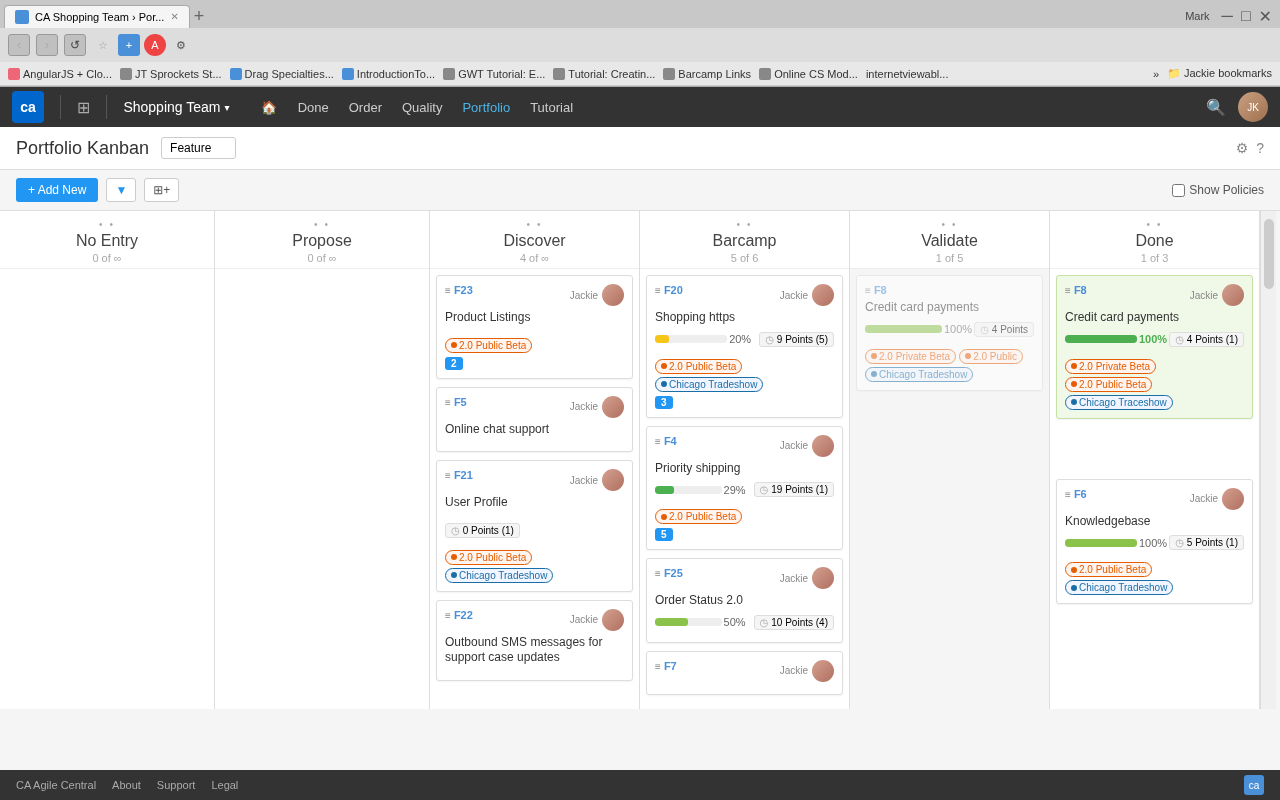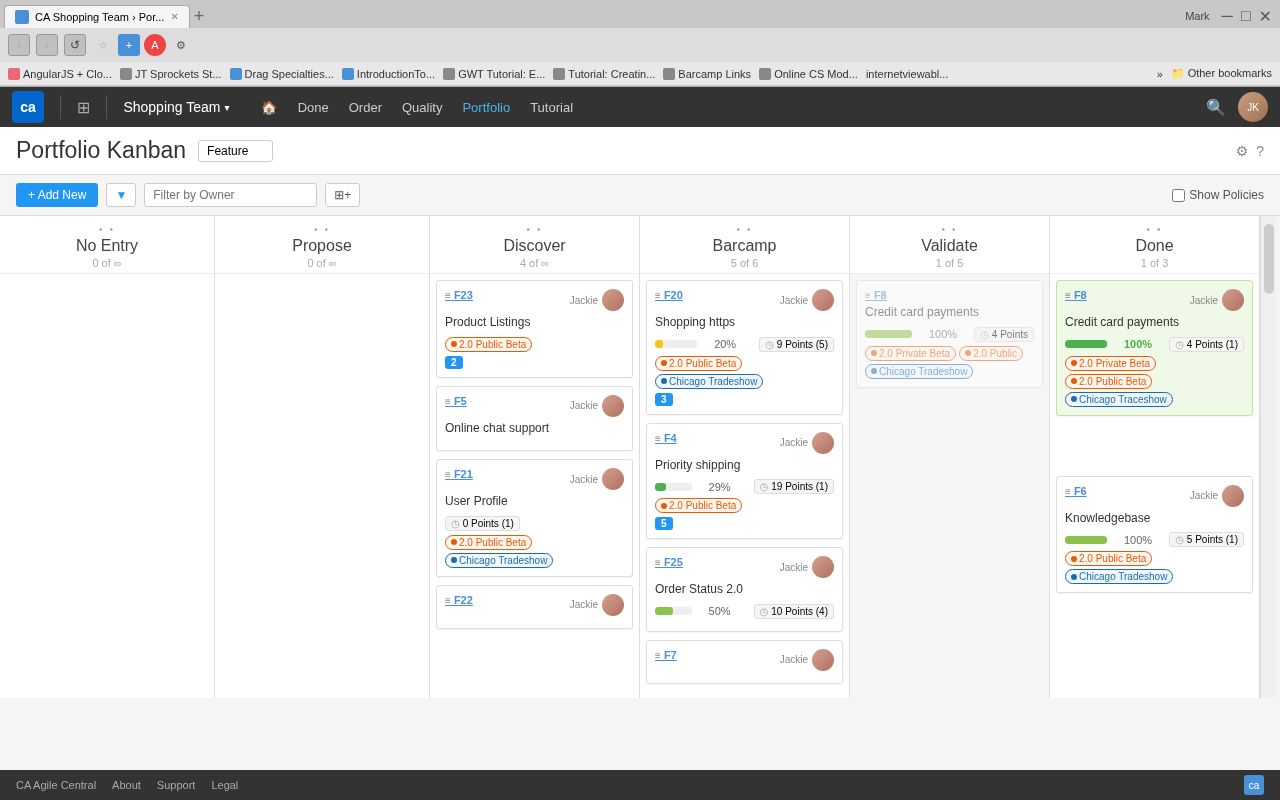--- a/index.html
+++ b/index.html
@@ -33,21 +33,21 @@
     .nav-item.home { color: white; }
     .ml-auto { margin-left: auto; }
     .header-right { display: flex; align-items: center; gap: 12px; }
     .search-icon-btn { color: #ccc; cursor: pointer; font-size: 16px; }
     .avatar { width: 30px; height: 30px; border-radius: 50%; background: #888; overflow: hidden; display: flex; align-items: center; justify-content: center; font-size: 11px; color: white; }
 
     
     .page-content { background: #f5f5f5; min-height: calc(800px - 28px - 34px - 24px - 40px - 30px); }
     
     .page-header { padding: 10px 16px; display: flex; align-items: center; gap: 12px; border-bottom: 1px solid #ddd; background: white; }
-    .page-title { font-size: 23px; color: #333; font-weight: normal; }
+    .page-title { font-size: 18px; color: #333; font-weight: normal; }
     .feature-select { padding: 3px 20px 3px 8px; border: 1px solid #ccc; border-radius: 3px; font-size: 12px; background: white; appearance: none; cursor: pointer; }
     .header-icons { margin-left: auto; display: flex; gap: 8px; color: #888; }
     .header-icon { cursor: pointer; font-size: 14px; }
 
     
     .toolbar { padding: 8px 16px; display: flex; align-items: center; gap: 8px; background: #f5f5f5; border-bottom: 1px solid #ddd; }
     .add-new-btn { background: #2196f3; color: white; border: none; border-radius: 3px; padding: 5px 12px; font-size: 12px; cursor: pointer; display: flex; align-items: center; gap: 4px; }
     .filter-btn { background: white; border: 1px solid #ccc; border-radius: 3px; padding: 4px 8px; cursor: pointer; font-size: 12px; color: #666; }
     .filter-owner { border: 1px solid #ccc; border-radius: 3px; padding: 4px 8px; font-size: 12px; background: white; min-width: 150px; }
     .columns-btn { border: 1px solid #ccc; border-radius: 3px; padding: 4px 8px; background: white; cursor: pointer; font-size: 12px; color: #555; }
@@ -60,31 +60,31 @@
     .col-header { padding: 8px 10px 4px; text-align: center; border-bottom: 1px solid #eee; background: white; }
     .col-dots { color: #aaa; font-size: 10px; letter-spacing: 2px; margin-bottom: 2px; }
     .col-title { font-size: 16px; color: #444; font-weight: normal; }
     .col-count { font-size: 11px; color: #aaa; margin-top: 2px; }
     
     .col-cards { padding: 6px; min-height: 400px; }
     
     
     .card { background: white; border: 1px solid #ddd; border-radius: 3px; margin-bottom: 8px; padding: 8px; box-shadow: 0 1px 2px rgba(0,0,0,0.05); }
     .card-header { display: flex; align-items: flex-start; justify-content: space-between; margin-bottom: 4px; }
-    .card-id { color: #4a90d9; font-size: 11px; font-weight: bold; cursor: pointer; text-decoration: underline; }
+    .card-id { color: #4a90d9; font-size: 11px; font-weight: bold; cursor: pointer; }
     .card-title { font-size: 12px; color: #333; margin-bottom: 6px; line-height: 1.3; }
-    .card-progress { display: flex; align-items: center; gap: 17px; margin-bottom: 4px; }
+    .card-progress { display: flex; align-items: center; gap: 2px; margin-bottom: 4px; }
     .progress-bar-wrap { flex: 1; height: 8px; background: #eee; border-radius: 3px; overflow: hidden; }
     .progress-bar { height: 100%; border-radius: 3px; }
     .progress-bar.yellow { background: #f5c518; }
     .progress-bar.green { background: #4caf50; }
     .progress-bar.light-green { background: #8bc34a; }
     .progress-label { font-size: 11px; color: #666; min-width: 28px; }
     .points-badge { display: flex; align-items: center; gap: 3px; font-size: 10px; background: #f5f5f5; border: 1px solid #ddd; border-radius: 3px; padding: 1px 5px; }
-    .card-tags { display: flex; flex-wrap: wrap; gap: 3px; margin-top: 4px; }
+    .card-tags { display: flex; flex-wrap: wrap; gap: 3px; margin-top: 12px; }
     .tag { font-size: 10px; padding: 1px 5px; border-radius: 10px; border: 1px solid; display: flex; align-items: center; gap: 2px; }
     .tag.orange { color: #e65c00; border-color: #e65c00; background: #fff5f0; }
     .tag.blue { color: #1a6ea8; border-color: #1a6ea8; background: #f0f5ff; }
     .tag-dot { width: 6px; height: 6px; border-radius: 50%; display: inline-block; }
     .tag-dot.orange { background: #e65c00; }
     .tag-dot.blue { background: #1a6ea8; }
     .count-badge { background: #2196f3; color: white; border-radius: 3px; font-size: 10px; padding: 1px 6px; display: inline-block; font-weight: bold; margin-top: 4px; }
 
     
     .kanban-column.validate { background: #f9f9f9; }
@@ -137,21 +137,21 @@
     <span class="bookmark-item"><span class="bm-icon" style="background:#e67;"></span>AngularJS + Clo...</span>
     <span class="bookmark-item"><span class="bm-icon" style="background:#888;"></span>JT Sprockets St...</span>
     <span class="bookmark-item"><span class="bm-icon" style="background:#4a90d9;"></span>Drag Specialties...</span>
     <span class="bookmark-item"><span class="bm-icon" style="background:#4a90d9;"></span>IntroductionTo...</span>
     <span class="bookmark-item"><span class="bm-icon" style="background:#888;"></span>GWT Tutorial: E...</span>
     <span class="bookmark-item"><span class="bm-icon" style="background:#888;"></span>Tutorial: Creatin...</span>
     <span class="bookmark-item"><span class="bm-icon" style="background:#888;"></span>Barcamp Links</span>
     <span class="bookmark-item"><span class="bm-icon" style="background:#888;"></span>Online CS Mod...</span>
     <span class="bookmark-item">internetviewabl...</span>
     <span class="bookmark-item" style="margin-left:auto;">»</span>
-    <span class="bookmark-item">📁 Other bookmarks</span>
+    <span class="bookmark-item">📁 Jackie bookmarks</span>
   </div>
 </div>
 
 <div class="app-header">
   <div class="ca-logo">ca</div>
   <div class="app-divider"></div>
 
   <span style="color:#aaa;font-size:16px;">⊞</span>
   <div class="app-divider"></div>
   <div class="team-selector">
@@ -187,21 +187,20 @@
       <span class="header-icon">⚙</span>
       <span class="header-icon">?</span>
     </div>
   </div>
 
   <div class="toolbar">
     <button class="add-new-btn">+ Add New</button>
     <button class="filter-btn">
       <span style="color:#2196f3;">▼</span>
     </button>
-    <input class="filter-owner" placeholder="Filter by Owner" type="text" style="">
     <button class="columns-btn">⊞+</button>
     <div class="show-policies">
       <input type="checkbox" style="">
       <span>Show Policies</span>
     </div>
   </div>
 
   <div class="kanban-board">
 
     <div class="kanban-column" style="width:215px;">
@@ -280,20 +279,21 @@
         </div>
 
         <div class="card">
           <div class="card-header">
             <span class="card-id"><span style="color:#888;font-size:10px;">≡</span> F22</span>
             <div style="display:flex;align-items:center;gap:4px;">
               <span style="font-size:10px;color:#888;">Jackie</span>
               <div class="avatar-circle" style="background:linear-gradient(135deg,#d4a090,#b07060);"></div>
             </div>
           </div>
+          <div class="card-title">Outbound SMS messages for support case updates</div>
         </div>
       </div>
     </div>
 
     <div class="kanban-column" style="width:210px;">
       <div class="col-header">
         <div class="col-dots">• •</div>
         <div class="col-title">Barcamp</div>
         <div class="col-count">5 of 6</div>
       </div>

